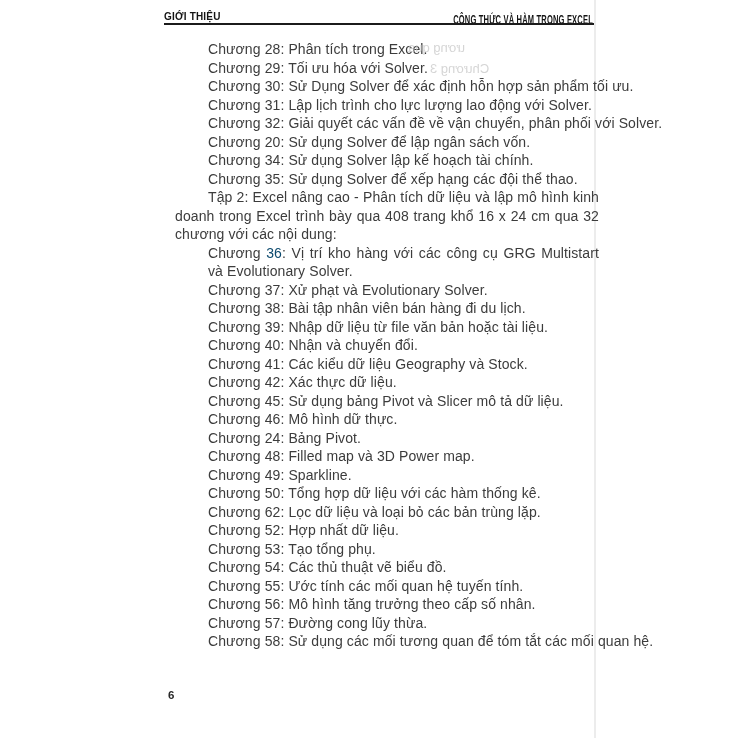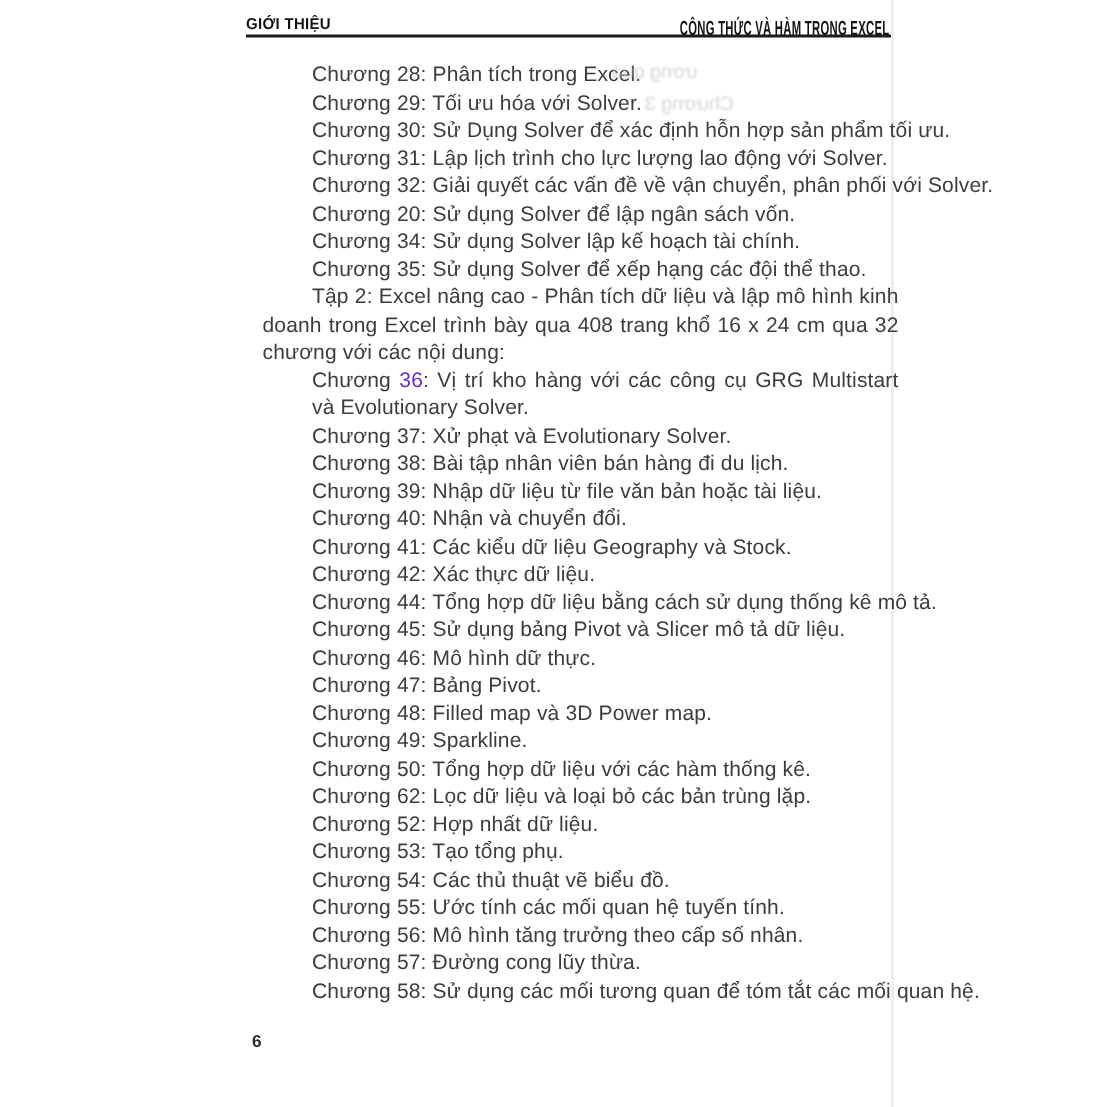--- a/index.html
+++ b/index.html
@@ -57,21 +57,21 @@
     white-space: nowrap;
   }
   .toc-line.wrap {
     white-space: normal;
     text-align: justify;
   }
   .intro-paragraph {
     text-align: justify;
     text-indent: 33px;
   }
-  .num.muted { color: #6d28d9; }
+  .num.muted { color: #0c4a6e; }
   .page-number {
     position: absolute;
     left: 168px; top: 689px;
     font-size: 11.5px; font-weight: bold;
     color: #2a2a2a;
   }
   .ghost {
     position: absolute;
     font-size: 13px;
     color: #c8c8c8;
@@ -108,24 +108,23 @@
 
   <div>
 
   <div class="toc-line wrap"><span class="chap-word">Chương </span><span class="num muted">36</span><span>: Vị trí kho hàng với các công cụ GRG Multistart và Evolutionary Solver.</span></div>
       <div class="toc-line"><span class="chap-word">Chương </span><span class="num">37</span><span>: Xử phạt và Evolutionary Solver.</span></div>
       <div class="toc-line"><span class="chap-word">Chương </span><span class="num">38</span><span>: Bài tập nhân viên bán hàng đi du lịch.</span></div>
       <div class="toc-line"><span class="chap-word">Chương </span><span class="num">39</span><span>: Nhập dữ liệu từ file văn bản hoặc tài liệu.</span></div>
       <div class="toc-line"><span class="chap-word">Chương </span><span class="num">40</span><span>: Nhận và chuyển đổi.</span></div>
       <div class="toc-line"><span class="chap-word">Chương </span><span class="num">41</span><span>: Các kiểu dữ liệu Geography và Stock.</span></div>
       <div class="toc-line"><span class="chap-word">Chương </span><span class="num">42</span><span>: Xác thực dữ liệu.</span></div>
-      <div class="toc-line"><span class="chap-word">Chương </span><span class="num">44</span><span>: Tổng hợp dữ liệu bằng cách sử dụng thống kê mô tả.</span></div>
       <div class="toc-line"><span class="chap-word">Chương </span><span class="num">45</span><span>: Sử dụng bảng Pivot và Slicer mô tả dữ liệu.</span></div>
       <div class="toc-line"><span class="chap-word">Chương </span><span class="num">46</span><span>: Mô hình dữ thực.</span></div>
-      <div class="toc-line"><span class="chap-word">Chương </span><span class="num">47</span><span>: Bảng Pivot.</span></div>
+      <div class="toc-line"><span class="chap-word">Chương </span><span class="num">24</span><span>: Bảng Pivot.</span></div>
       <div class="toc-line"><span class="chap-word">Chương </span><span class="num">48</span><span>: Filled map và 3D Power map.</span></div>
       <div class="toc-line"><span class="chap-word">Chương </span><span class="num">49</span><span>: Sparkline.</span></div>
       <div class="toc-line"><span class="chap-word">Chương </span><span class="num">50</span><span>: Tổng hợp dữ liệu với các hàm thống kê.</span></div>
       <div class="toc-line"><span class="chap-word">Chương </span><span class="num">62</span><span>: Lọc dữ liệu và loại bỏ các bản trùng lặp.</span></div>
       <div class="toc-line"><span class="chap-word">Chương </span><span class="num">52</span><span>: Hợp nhất dữ liệu.</span></div>
       <div class="toc-line"><span class="chap-word">Chương </span><span class="num">53</span><span>: Tạo tổng phụ.</span></div>
       <div class="toc-line"><span class="chap-word">Chương </span><span class="num">54</span><span>: Các thủ thuật vẽ biểu đồ.</span></div>
       <div class="toc-line"><span class="chap-word">Chương </span><span class="num">55</span><span>: Ước tính các mối quan hệ tuyến tính.</span></div>
       <div class="toc-line"><span class="chap-word">Chương </span><span class="num">56</span><span>: Mô hình tăng trưởng theo cấp số nhân.</span></div>
       <div class="toc-line"><span class="chap-word">Chương </span><span class="num">57</span><span>: Đường cong lũy thừa.</span></div>

